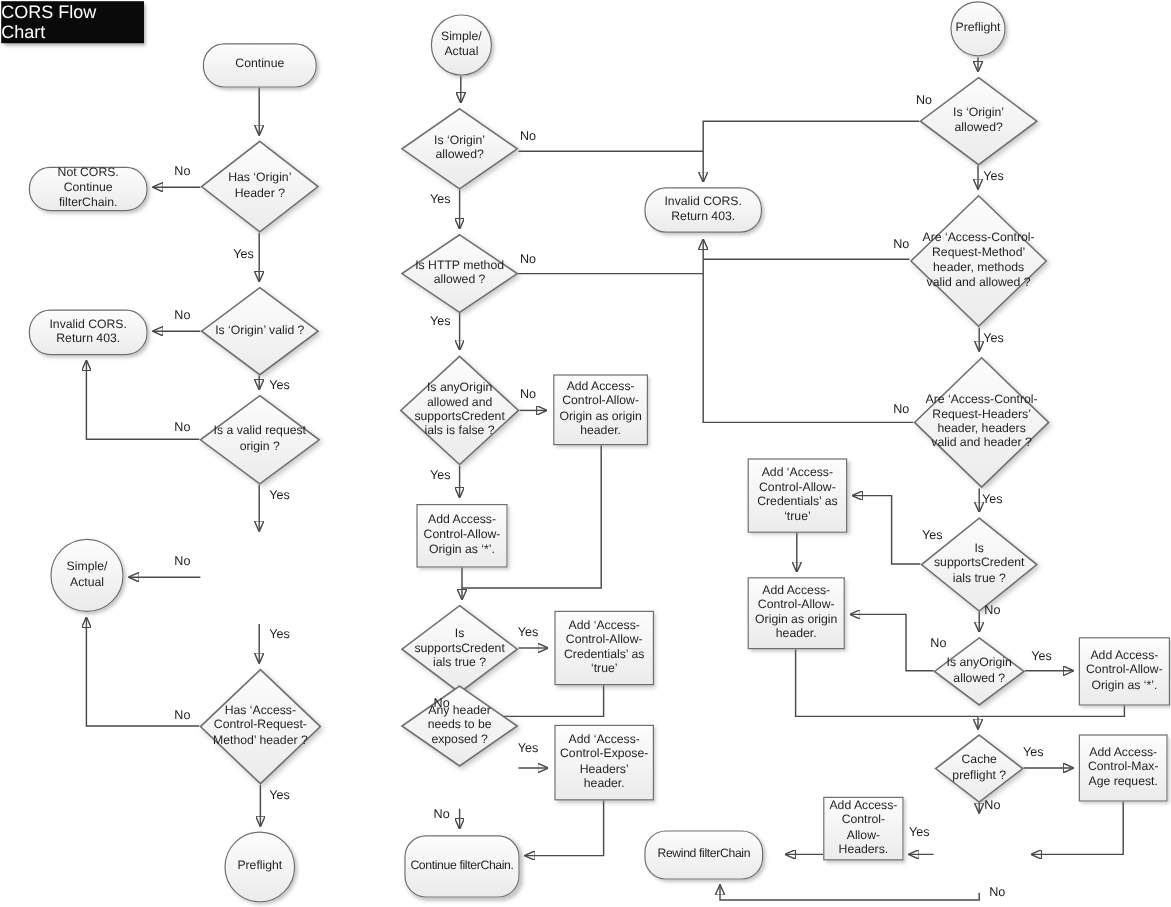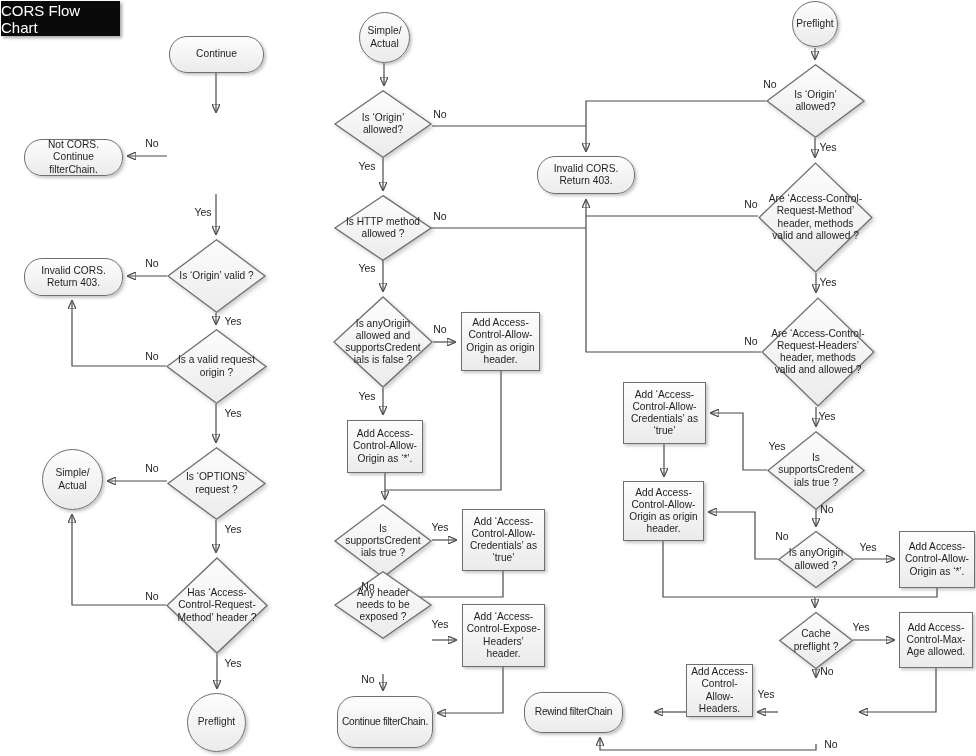--- a/index.html
+++ b/index.html
@@ -90,20 +90,26 @@
     <path d="M686,712 L655,712" marker-end="url(#arrow)"></path>
     <path d="M816,744 L816,750 L600,750 L600,738" marker-end="url(#arrow)"></path>
   </svg>
 
   <div class="title-box" style="background:#0a0a0a;color:#ffffff;">CORS Flow Chart</div>
 
   <div class="node term" style="left:169px;top:36px;width:95px;height:37px">
       <span>Continue</span>
     </div>
 
+  <div class="node diam" style="left:167px;top:117px;width:99px;height:77px">
+    <svg class="shape" viewBox="0 0 100 100" preserveAspectRatio="none">
+        <polygon points="50,1 99,50 50,99 1,50" vector-effect="non-scaling-stroke"></polygon>
+      </svg>
+    <span class="lbl">Has ‘Origin’ Header ?</span>
+    </div>
 
   <div class="node term" style="left:24px;top:139px;width:99px;height:37px">
       <span>Not CORS. Continue filterChain.</span>
     </div>
 
   <div class="node diam" style="left:167px;top:239px;width:99px;height:74px">
     <svg class="shape" viewBox="0 0 100 100" preserveAspectRatio="none">
         <polygon points="50,1 99,50 50,99 1,50" vector-effect="non-scaling-stroke"></polygon>
       </svg>
     <span class="lbl">Is ‘Origin’ valid ?</span>
@@ -113,26 +119,20 @@
       <span>Invalid CORS. Return 403.</span>
     </div>
 
   <div class="node diam" style="left:166px;top:329px;width:101px;height:75px">
     <svg class="shape" viewBox="0 0 100 100" preserveAspectRatio="none">
         <polygon points="50,1 99,50 50,99 1,50" vector-effect="non-scaling-stroke"></polygon>
       </svg>
     <span class="lbl">Is a valid request origin ?</span>
     </div>
 
-  <div class="node diam" style="left:167px;top:447px;width:99px;height:73px">
-    <svg class="shape" viewBox="0 0 100 100" preserveAspectRatio="none">
-        <polygon points="50,1 99,50 50,99 1,50" vector-effect="non-scaling-stroke"></polygon>
-      </svg>
-    <span class="lbl">Is ‘OPTIONS’ request ?</span>
-    </div>
 
   <div class="node circ" style="left:42px;top:449px;width:61px;height:61px">
       <span>Simple/ Actual</span>
     </div>
 
   <div class="node diam" style="left:166px;top:557px;width:102px;height:97px">
     <svg class="shape" viewBox="0 0 100 100" preserveAspectRatio="none">
         <polygon points="50,1 99,50 50,99 1,50" vector-effect="non-scaling-stroke"></polygon>
       </svg>
     <span class="lbl">Has ‘Access-Control-Request-Method’ header ?</span>
@@ -220,21 +220,21 @@
     <svg class="shape" viewBox="0 0 100 100" preserveAspectRatio="none">
         <polygon points="50,1 99,50 50,99 1,50" vector-effect="non-scaling-stroke"></polygon>
       </svg>
     <span class="lbl">Are ‘Access-Control-Request-Method’ header, methods valid and allowed ?</span>
     </div>
 
   <div class="node diam" style="left:761px;top:297px;width:114px;height:110px">
     <svg class="shape" viewBox="0 0 100 100" preserveAspectRatio="none">
         <polygon points="50,1 99,50 50,99 1,50" vector-effect="non-scaling-stroke"></polygon>
       </svg>
-    <span class="lbl">Are ‘Access-Control-Request-Headers’ header, methods valid and allowed ?</span>
+    <span class="lbl">Are ‘Access-Control-Request-Headers’ header, headers valid and header ?</span>
     </div>
 
   <div class="node diam" style="left:767px;top:431px;width:98px;height:79px">
     <svg class="shape" viewBox="0 0 100 100" preserveAspectRatio="none">
         <polygon points="50,1 99,50 50,99 1,50" vector-effect="non-scaling-stroke"></polygon>
       </svg>
     <span class="lbl">Is supportsCredent ials true ?</span>
     </div>
 
   <div class="node proc" style="left:623px;top:382px;width:83px;height:62px">
@@ -257,29 +257,29 @@
     </div>
 
   <div class="node diam" style="left:779px;top:612px;width:74px;height:57px">
     <svg class="shape" viewBox="0 0 100 100" preserveAspectRatio="none">
         <polygon points="50,1 99,50 50,99 1,50" vector-effect="non-scaling-stroke"></polygon>
       </svg>
     <span class="lbl" style="padding:0 6px">Cache preflight ?</span>
     </div>
 
   <div class="node proc" style="left:899px;top:612px;width:74px;height:56px">
-      <span>Add Access-Control-Max-Age allowed.</span>
+      <span>Add Access-Control-Max-Age request.</span>
     </div>
 
 
   <div class="node proc" style="left:686px;top:664px;width:67px;height:53px">
       <span>Add Access-Control-Allow-Headers.</span>
     </div>
 
-  <div class="node term tight" style="left:524px;top:692px;width:99px;height:41px">
+  <div class="node term tight" style="left:537px;top:692px;width:99px;height:41px">
       <span>Rewind filterChain</span>
     </div>
 
   <span class="elabel" style="left:152px;top:143px">No</span>
   <span class="elabel" style="left:203px;top:212px">Yes</span>
   <span class="elabel" style="left:152px;top:263px">No</span>
   <span class="elabel" style="left:233px;top:321px">Yes</span>
   <span class="elabel" style="left:152px;top:356px">No</span>
   <span class="elabel" style="left:233px;top:413px">Yes</span>
   <span class="elabel" style="left:152px;top:468px">No</span>

